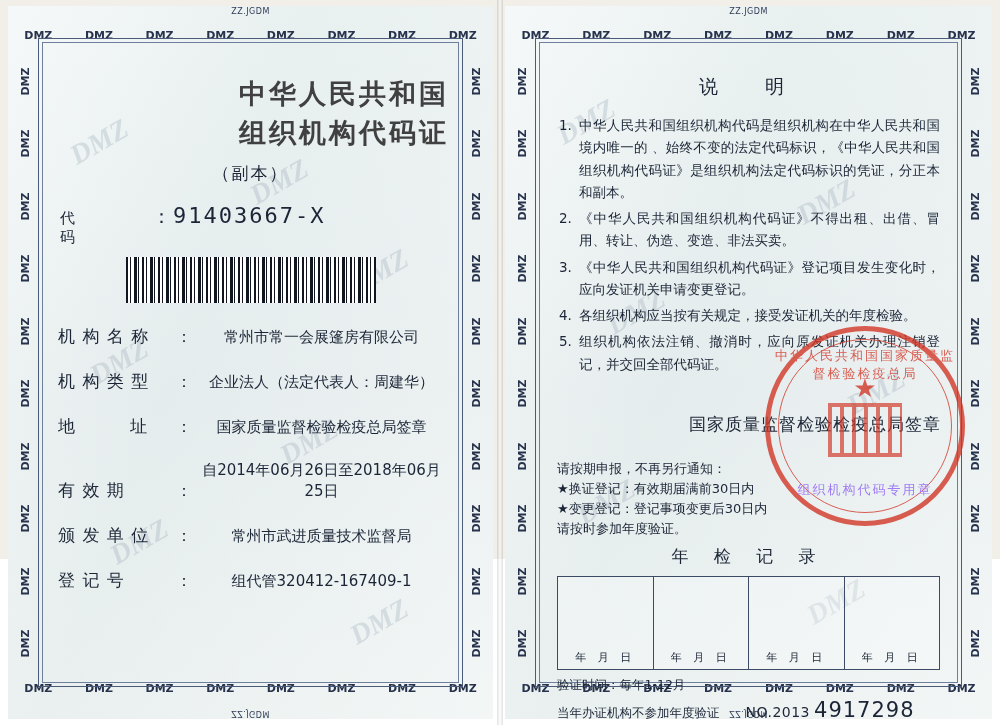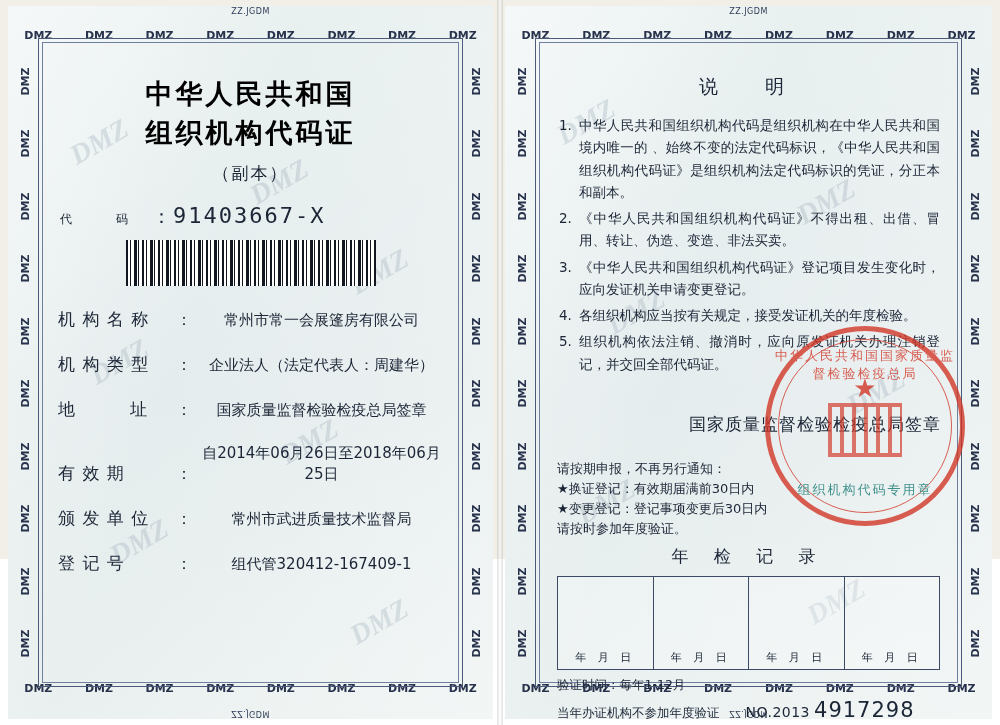--- a/index.html
+++ b/index.html
@@ -121,42 +121,42 @@
   }
 
   
   .content {
     position: absolute;
     left: 44px; right: 44px; top: 46px; bottom: 46px;
     color: #1b2536;
     font-family: "DejaVu Sans", sans-serif;
   }
   .title-cn {
-    text-align: center;
+    text-align: right;
     font-size: 27px;
     font-weight: bold;
     letter-spacing: 3px;
     margin-top: 22px;
     line-height: 1.45;
-    color: #000000;
+    color: #404040;
   }
   .subtitle {
     text-align: center;
     font-size: 17px;
     margin-top: 10px;
     letter-spacing: 2px;
   }
   .code-row {
     display: flex;
     align-items: baseline;
     margin-top: 18px;
     padding-left: 8px;
   }
   .code-label {
-    font-size: 12px;
+    font-size: 15px;
     letter-spacing: 16px;
     width: 92px;
     flex: none;
   }
   .code-colon { font-size: 19px; }
   .code-value {
     font-size: 22px;
     letter-spacing: 2px;
     margin-left: 2px;
     font-family: "DejaVu Sans Mono", monospace;
@@ -311,21 +311,21 @@
     left: 0; right: 0; top: 16px;
     text-align: center;
     color: #d23323;
     font-size: 13px;
     letter-spacing: 2px;
   }
   .seal-bottom {
     position: absolute;
     left: 0; right: 0; bottom: 22px;
     text-align: center;
-    color: #0f766e;
+    color: #8b5cf6;
     font-size: 13px;
     letter-spacing: 2px;
   }
   .seal-emblem {
     position: absolute;
     left: 50%; top: 52%;
     transform: translate(-50%,-50%);
     width: 74px; height: 46px;
     border-top: 4px solid #d23323;
     border-bottom: 4px solid #d23323;

